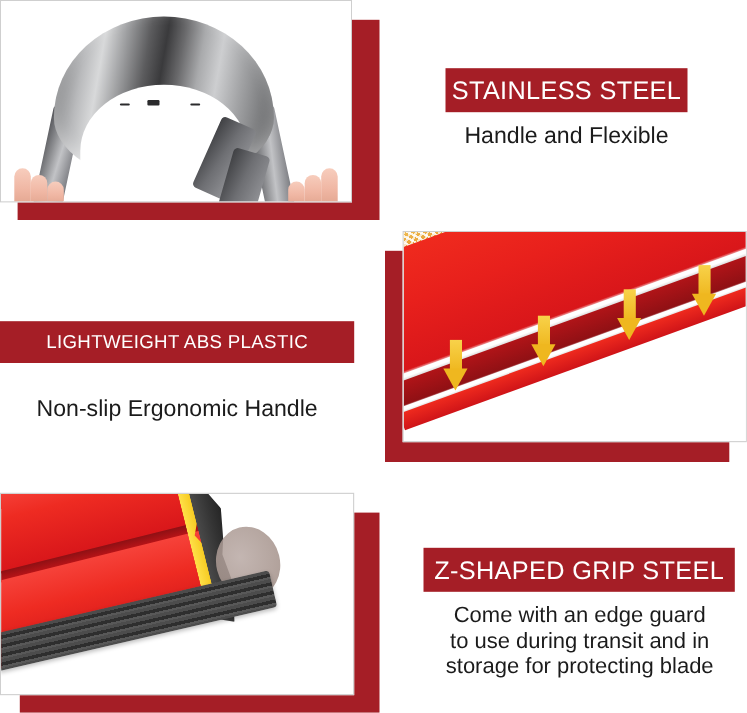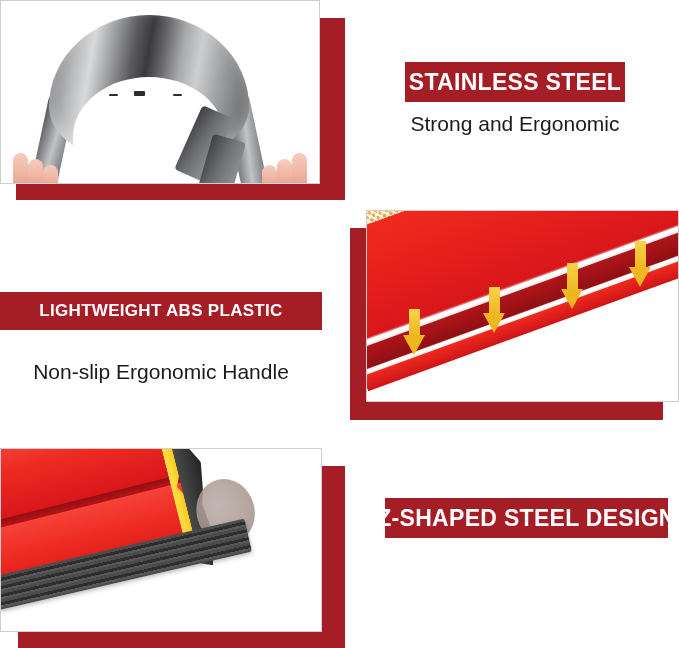--- a/index.html
+++ b/index.html
@@ -19,21 +19,21 @@
     background: #ffffff;
     border: 1px solid #cfcfcf;
     overflow: hidden;
   }
 
   
   .banner {
     position: absolute;
     background: #a51e26;
     color: #ffffff;
-    font-weight: bold;
+    font-weight: normal;
     display: flex;
     align-items: center;
     justify-content: center;
     letter-spacing: 0.3px;
     white-space: nowrap;
   }
   .subtitle {
     position: absolute;
     color: #1b1b1b;
     text-align: center;
@@ -252,21 +252,21 @@
         <div class="hand right">
           <div class="finger f3"></div>
           <div class="finger f2"></div>
           <div class="finger f1"></div>
         </div>
       </div>
     </div>
   </div>
 
   <div class="banner" style="left:405px; top:62px; width:220px; height:40px; font-size:23px;">STAINLESS STEEL</div>
-  <div class="subtitle" style="left:405px; top:112px; width:220px; font-size:21px;">Strong and Ergonomic</div>
+  <div class="subtitle" style="left:405px; top:112px; width:220px; font-size:21px;">Handle and Flexible</div>
 
   <div class="banner" style="left:0px; top:292px; width:322px; height:38px; font-size:17px;">LIGHTWEIGHT ABS PLASTIC</div>
   <div class="subtitle" style="left:0px; top:360px; width:322px; font-size:21px;">Non-slip Ergonomic Handle</div>
 
   <div class="photo-card" style="left:350px; top:210px; width:329px; height:210px;">
     <div class="shadow-block" style="left:0px; top:18px; width:313px; height:192px;"></div>
     <div class="photo-frame" style="left:16px; top:0px; width:313px; height:192px;">
       <div id="img2-inner">
         <div class="bar-wrap">
           <div class="bar-grip"></div>
@@ -306,15 +306,18 @@
           <div class="z-bottom"></div>
           <div class="z-edge-yellow"></div>
           <div class="z-edge-dark"></div>
           <div class="z-blob"></div>
         </div>
         <div class="guard"></div>
       </div>
     </div>
   </div>
 
-  <div class="banner" style="left:385px; top:498px; width:283px; height:40px; font-size:23px;">Z-SHAPED STEEL DESIGN</div>
+  <div class="banner" style="left:385px; top:498px; width:283px; height:40px; font-size:23px;">Z-SHAPED GRIP STEEL</div>
+  <div class="subtitle" style="left:383px; top:548px; width:288px; font-size:20px;">Come with an edge guard
+to use during transit and in
+storage for protecting blade</div>
 
 </div>
 
 </body></html>

